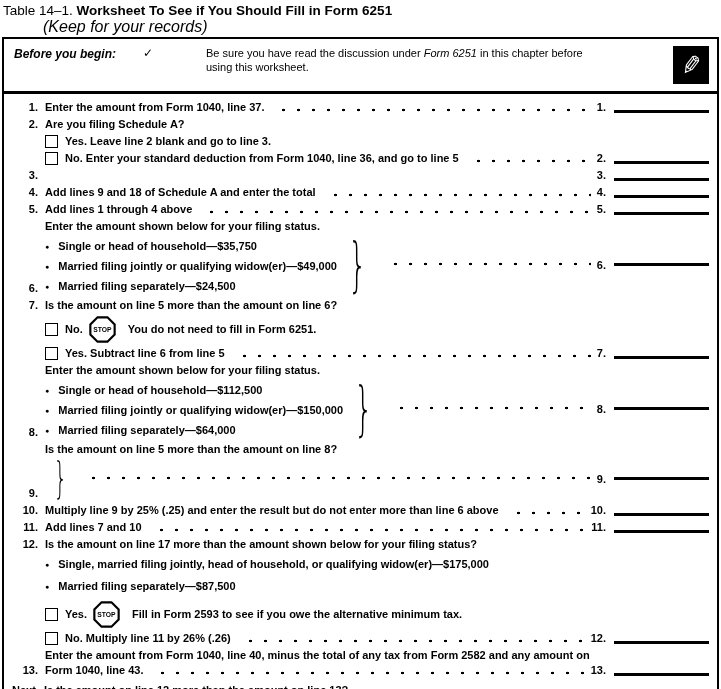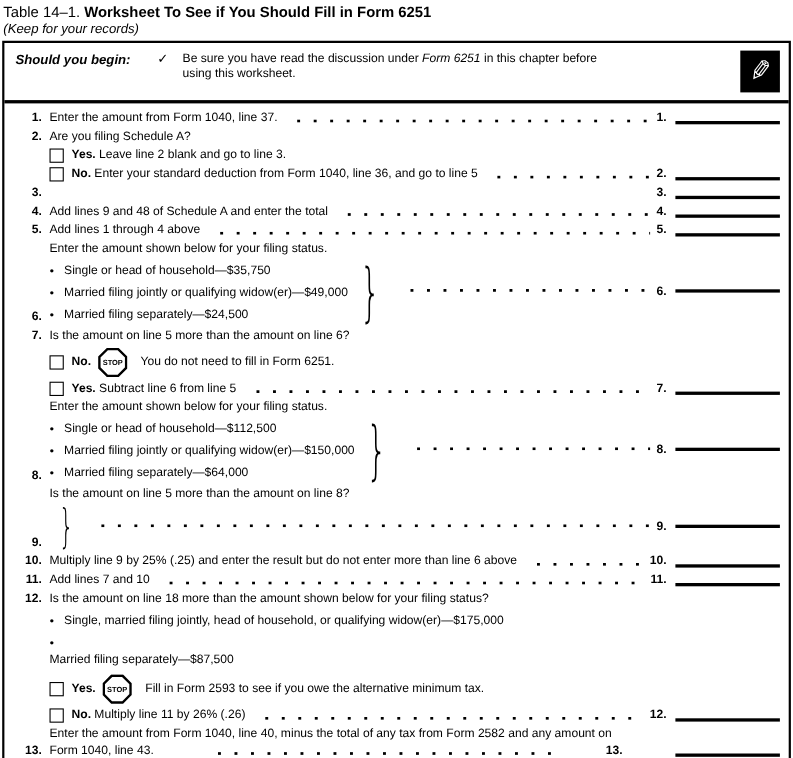--- a/index.html
+++ b/index.html
@@ -7,40 +7,40 @@
     width:721px;height:689px;
     font-family:"Liberation Sans","DejaVu Sans",sans-serif;
     font-size:11px;color:#000;
     -webkit-font-smoothing:antialiased;
   }
   .page{padding:2px 2px 0 2px;}
 
   
   .title-line{font-size:13.5px;line-height:15px;padding-left:1px;padding-top:1px;}
   .t-bold{font-weight:bold;}
-  .t-sub{font-style:italic;font-size:12px;line-height:13px;padding-left:1px;margin-top:2px;}
+  .t-sub{font-style:italic;font-size:16px;line-height:13px;padding-left:1px;margin-top:2px;margin-left:40px;}
 
   
   .box{border:2px solid #000;border-bottom-width:3px;margin-top:4px;}
 
   
   .byb{display:flex;align-items:flex-start;padding:7px 8px 7px 10px;border-bottom:3px solid #000;}
   .byb-label{font-weight:bold;font-style:italic;font-size:12px;width:116px;flex:none;padding-top:1px;}
   .byb-check{width:36px;flex:none;text-align:center;font-size:12px;}
-  .byb-text{width:398px;line-height:14px;}
+  .byb-text{width:398px;line-height:14px;margin-left:40px;}
   .pencil{margin-left:auto;width:36px;height:38px;background:#000;color:#fff;
           display:flex;align-items:center;justify-content:center;}
   .pencil span{font-size:25px;display:inline-block;transform:scaleX(-1) rotate(8deg);}
 
   
   .rows{padding:3px 8px 8px 8px;}
   .row{display:flex;align-items:flex-end;margin-top:4px;line-height:13px;}
   .num{flex:none;width:26px;text-align:right;font-weight:bold;margin-right:7px;}
   .content{flex:1;display:flex;flex-direction:column;justify-content:center;}
-  .txt{white-space:nowrap;}
+  .txt{white-space:nowrap;font-weight:bold;}
   .sp{flex:1;}
   .indent{margin-left:33px;}
 
   .cb{flex:none;width:11px;height:11px;border:1.5px solid #000;margin-right:7px;background:#fff;}
   .leader{flex:1;min-width:18px;height:4px;margin:0 6px 2px 10px;
           background-image:radial-gradient(circle,#000 1.25px,transparent 1.55px);
           background-size:15px 4px;background-repeat:repeat-x;background-position:2px 0;}
   .rnum{flex:none;font-weight:bold;margin-right:8px;}
   .ans{flex:none;width:95px;height:3px;background:#000;margin-bottom:1px;}
 
@@ -64,21 +64,21 @@
 
   <div class="title-line">
     <span>Table 14–1.</span>
     <span class="t-bold">Worksheet To See if You Should Fill in Form 6251</span>
   </div>
   <div class="t-sub">(Keep for your records)</div>
 
   <div class="box">
 
     <div class="byb">
-      <span class="byb-label">Should you begin:</span>
+      <span class="byb-label">Before you begin:</span>
       <span class="byb-check">✓</span>
       <div class="byb-text"><span>Be sure you have read the discussion under </span><i>Form 6251</i><span> in this chapter before using this worksheet.</span></div>
       <div class="pencil">
           <span>✎</span>
         </div>
     </div>
 
     <div class="rows">
 
       <div class="row">
@@ -107,21 +107,21 @@
 
       <div class="row">
         <span class="num">3.</span>
         <span class="sp"></span>
         <span class="rnum">3.</span>
         <span class="ans"></span>
       </div>
 
       <div class="row">
         <span class="num">4.</span>
-        <span class="txt">Add lines 9 and 48 of Schedule A and enter the total</span>
+        <span class="txt">Add lines 9 and 18 of Schedule A and enter the total</span>
         <span class="leader"></span>
         <span class="rnum">4.</span>
         <span class="ans"></span>
       </div>
 
       <div class="row">
         <span class="num">5.</span>
         <span class="txt">Add lines 1 through 4 above</span>
         <span class="leader"></span>
         <span class="rnum">5.</span>
@@ -227,27 +227,27 @@
       <div class="row">
         <span class="num">11.</span>
         <span class="txt">Add lines 7 and 10</span>
         <span class="leader"></span>
         <span class="rnum">11.</span>
         <span class="ans"></span>
       </div>
 
       <div class="row">
         <span class="num">12.</span>
-        <span class="txt">Is the amount on line 18 more than the amount shown below for your filing status?</span>
+        <span class="txt">Is the amount on line 17 more than the amount shown below for your filing status?</span>
       </div>
       <div class="bullet indent" style="margin-top:6px;">
         <span class="bdot">●</span>
         <span class="txt">Single, married filing jointly, head of household, or qualifying widow(er)—$175,000</span>
       </div>
-      <div class="bullet indent" style="margin-top:6px;flex-direction:column;">
+      <div class="bullet indent" style="margin-top:6px;">
         <span class="bdot">●</span>
         <span class="txt">Married filing separately—$87,500</span>
       </div>
       <div class="cbrow indent" style="margin-top:6px;">
         <span class="cb"></span>
         <b>Yes.</b>
         <svg class="stop" viewBox="0 0 30 30" width="27" height="27">
           <polygon points="9.5,1.5 20.5,1.5 28.5,9.5 28.5,20.5 20.5,28.5 9.5,28.5 1.5,20.5 1.5,9.5" fill="#fff" stroke="#000" stroke-width="2.4"></polygon>
           <text x="15" y="18" text-anchor="middle" font-size="7.5" font-weight="bold">STOP</text>
         </svg>
@@ -258,21 +258,21 @@
         <span class="txt"><b>No.</b><span> Multiply line 11 by 26% (.26)</span></span>
         <span class="leader"></span>
         <span class="rnum">12.</span>
         <span class="ans"></span>
       </div>
 
       <div class="row">
         <span class="num">13.</span>
         <div class="content">
           <span class="txt">Enter the amount from Form 1040, line 40, minus the total of any tax from Form 2582 and any amount on</span>
-          <div class="row" style="margin-top:2px;gap:40px;">
+          <div class="row" style="margin-top:2px;">
             <span class="txt">Form 1040, line 43.</span>
             <span class="leader"></span>
             <span class="rnum">13.</span>
             <span class="ans"></span>
           </div>
         </div>
       </div>
 
       <div class="row" style="margin-top:7px;">
         <span class="next-label">Next.</span>

